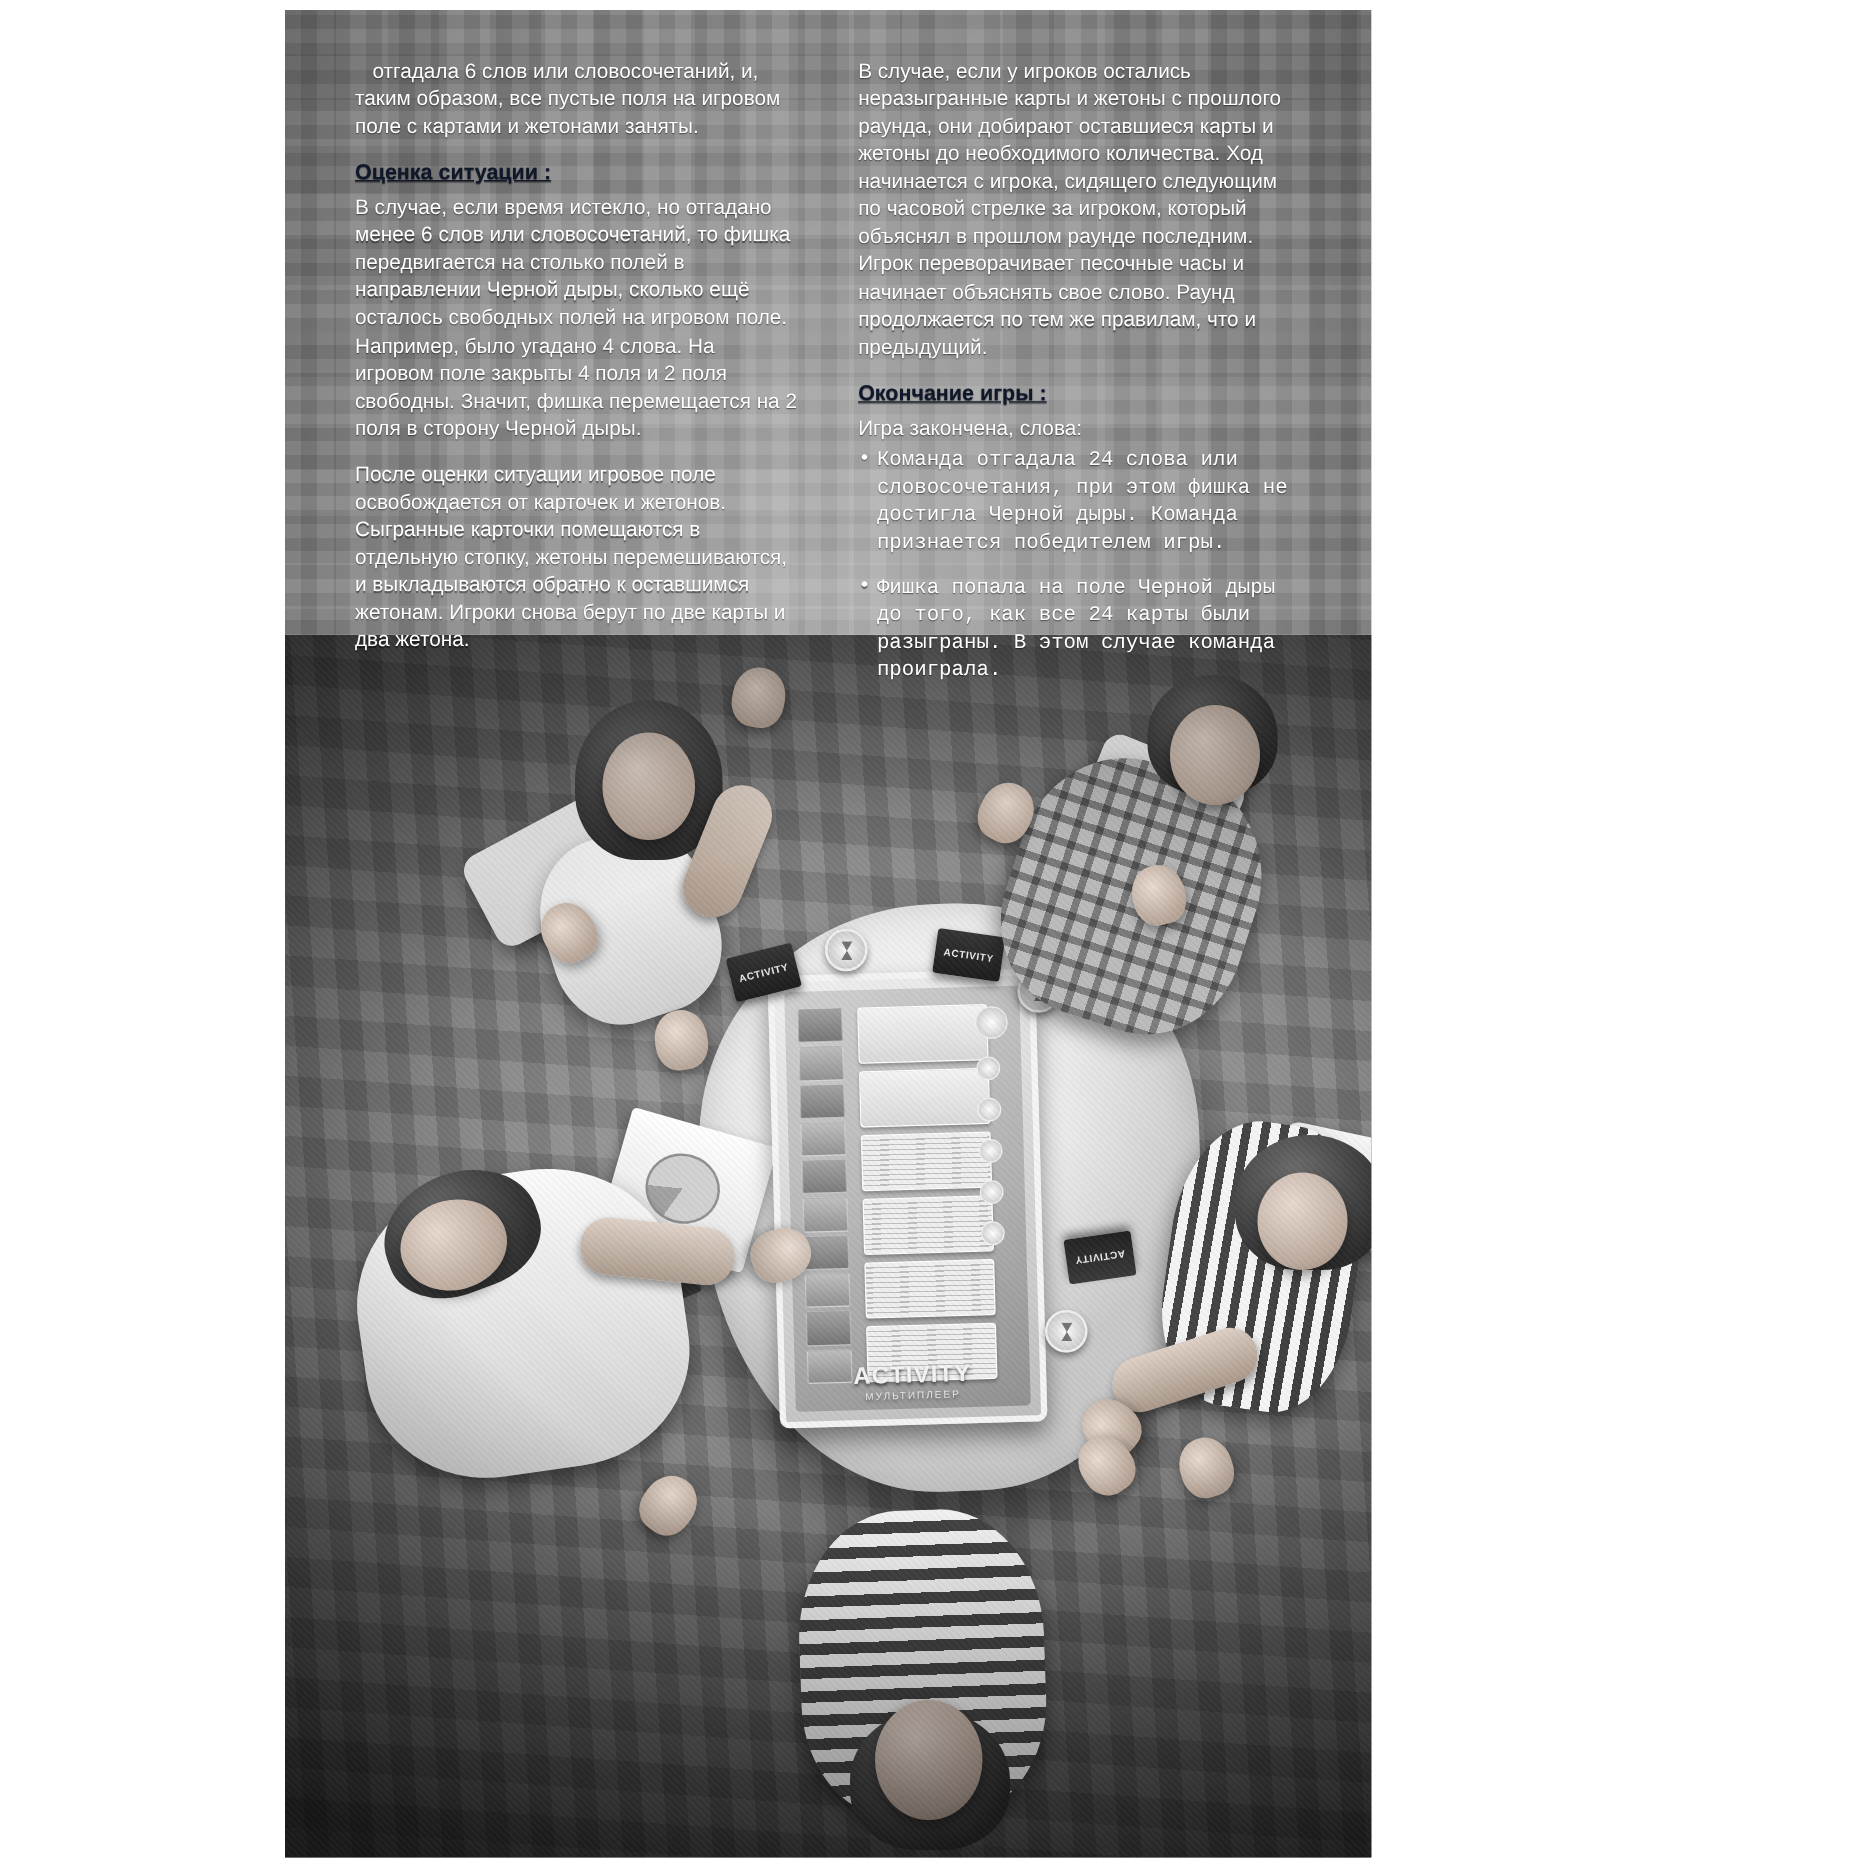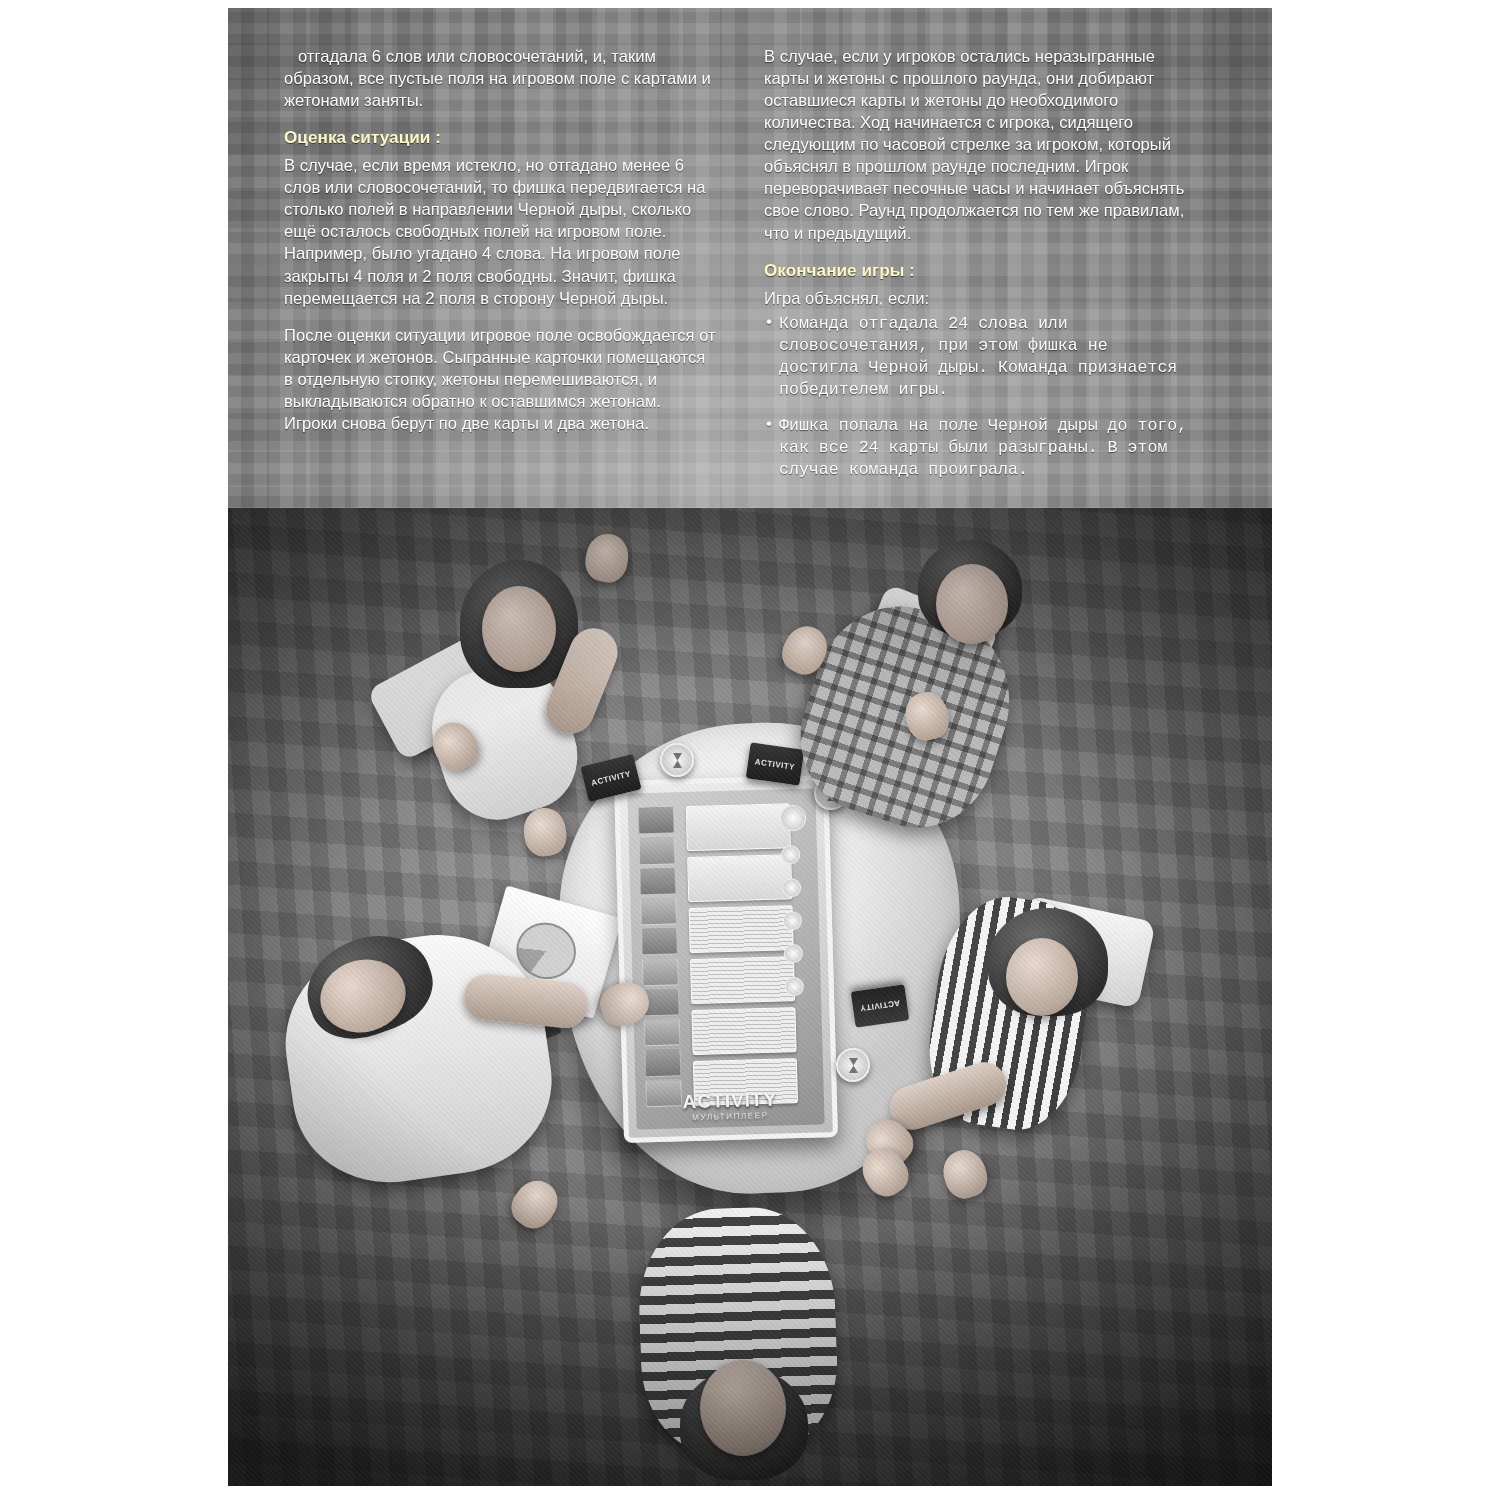--- a/index.html
+++ b/index.html
@@ -5,21 +5,21 @@
   * { box-sizing: border-box; margin: 0; padding: 0; }
   html, body {
     width: 1500px; height: 1500px;
     background: #ffffff;
     font-family: "Liberation Sans", sans-serif;
     overflow: hidden;
   }
   #page {
     position: absolute;
     left: 228px; top: 8px;
-    width: 1044px; height: 1478px;
+    width: 869px; height: 1478px;
     overflow: hidden;
     background: #7d7d7d;
   }
   
   .mosaic {
     position: absolute; inset: 0;
     background-color: #6f6f6f;
     background-image:
       repeating-linear-gradient(90deg, rgba(255,255,255,0.055) 0 13px, rgba(0,0,0,0.055) 13px 26px),
       repeating-linear-gradient(0deg, rgba(255,255,255,0.05) 0 11px, rgba(0,0,0,0.05) 11px 22px),
@@ -44,25 +44,26 @@
   .col { width: 432px; }
   p, li {
     color: #ffffff;
     font-size: 16.6px;
     line-height: 1.33;
     text-shadow: 0 1px 1px rgba(0,0,0,0.55);
   }
   p { margin-bottom: 15px; }
   p.first-indent { text-indent: 14px; }
   h3 {
-    color: #fef9c3;
+    color: #0f172a;
     font-size: 17.2px;
     font-weight: bold;
     margin: 14px 0 7px 0;
     text-shadow: 0 1px 1px rgba(0,0,0,0.6);
+    text-decoration: underline;
   }
   ul { list-style: none; margin: 0 0 14px 0; font-family: Liberation Mono, monospace; }
   li {
     position: relative;
     padding-left: 15px;
     margin-bottom: 14px;
   }
   li:before {
     content: "\2022";
     position: absolute; left: 0; top: -1px;
@@ -402,21 +403,21 @@
     <div class="col">
       <p class="first-indent">отгадала 6 слов или словосочетаний, и, таким образом, все пустые поля на игровом поле с картами и жетонами заняты.</p>
       <h3>Оценка ситуации :</h3>
       <p>В случае, если время истекло, но отгадано менее 6 слов или словосочетаний, то фишка передвигается на столько полей в направлении Черной дыры, сколько ещё осталось свободных полей на игровом поле. Например, было угадано 4 слова. На игровом поле закрыты 4 поля и 2 поля свободны. Значит, фишка перемещается на 2 поля в сторону Черной дыры.</p>
       <p>После оценки ситуации игровое поле освобождается от карточек и жетонов. Сыгранные карточки помещаются в отдельную стопку, жетоны перемешиваются, и выкладываются обратно к оставшимся жетонам. Игроки снова берут по две карты и два жетона.</p>
     </div>
 
     <div class="col">
       <p>В случае, если у игроков остались неразыгранные карты и жетоны с прошлого раунда, они добирают оставшиеся карты и жетоны до необходимого количества. Ход начинается с игрока, сидящего следующим по часовой стрелке за игроком, который объяснял в прошлом раунде последним. Игрок переворачивает песочные часы и начинает объяснять свое слово. Раунд продолжается по тем же правилам, что и предыдущий.</p>
       <h3>Окончание игры :</h3>
-      <p class="lead">Игра объяснял, если:</p>
+      <p class="lead">Игра закончена, слова:</p>
       <ul>
         <li>Команда отгадала 24 слова или словосочетания, при этом фишка не достигла Черной дыры. Команда признается победителем игры.</li>
         <li>Фишка попала на поле Черной дыры до того, как все 24 карты были разыграны. В этом случае команда проиграла.</li>
       </ul>
     </div>
 
   </div>
 </div>
 
 </body></html>

